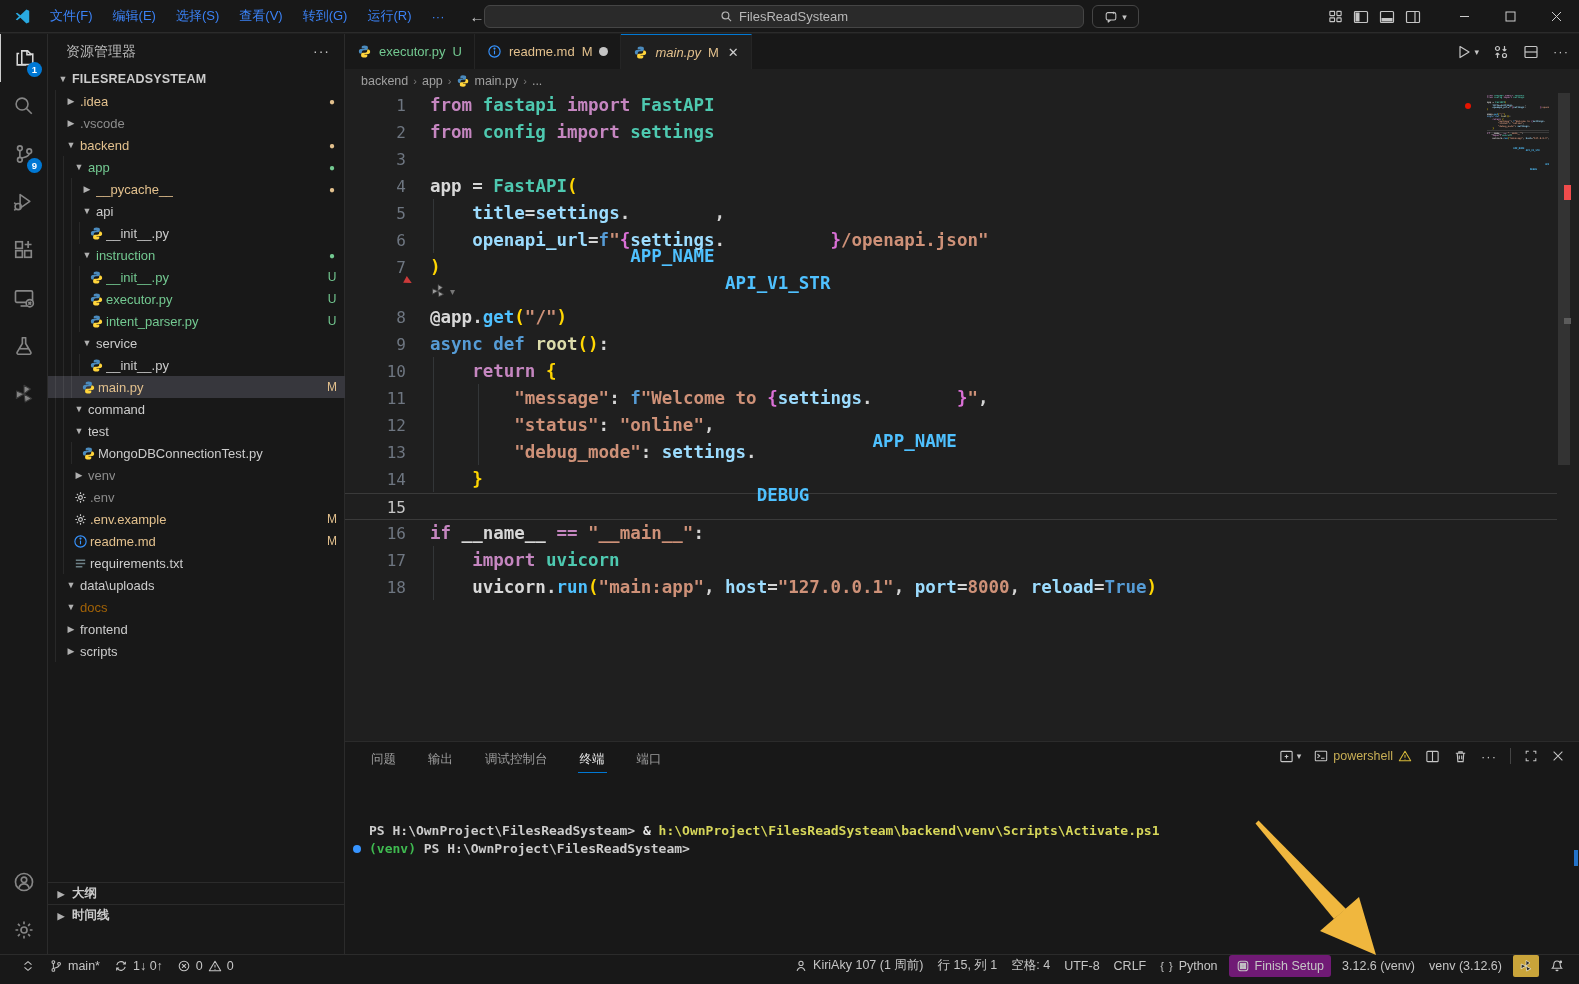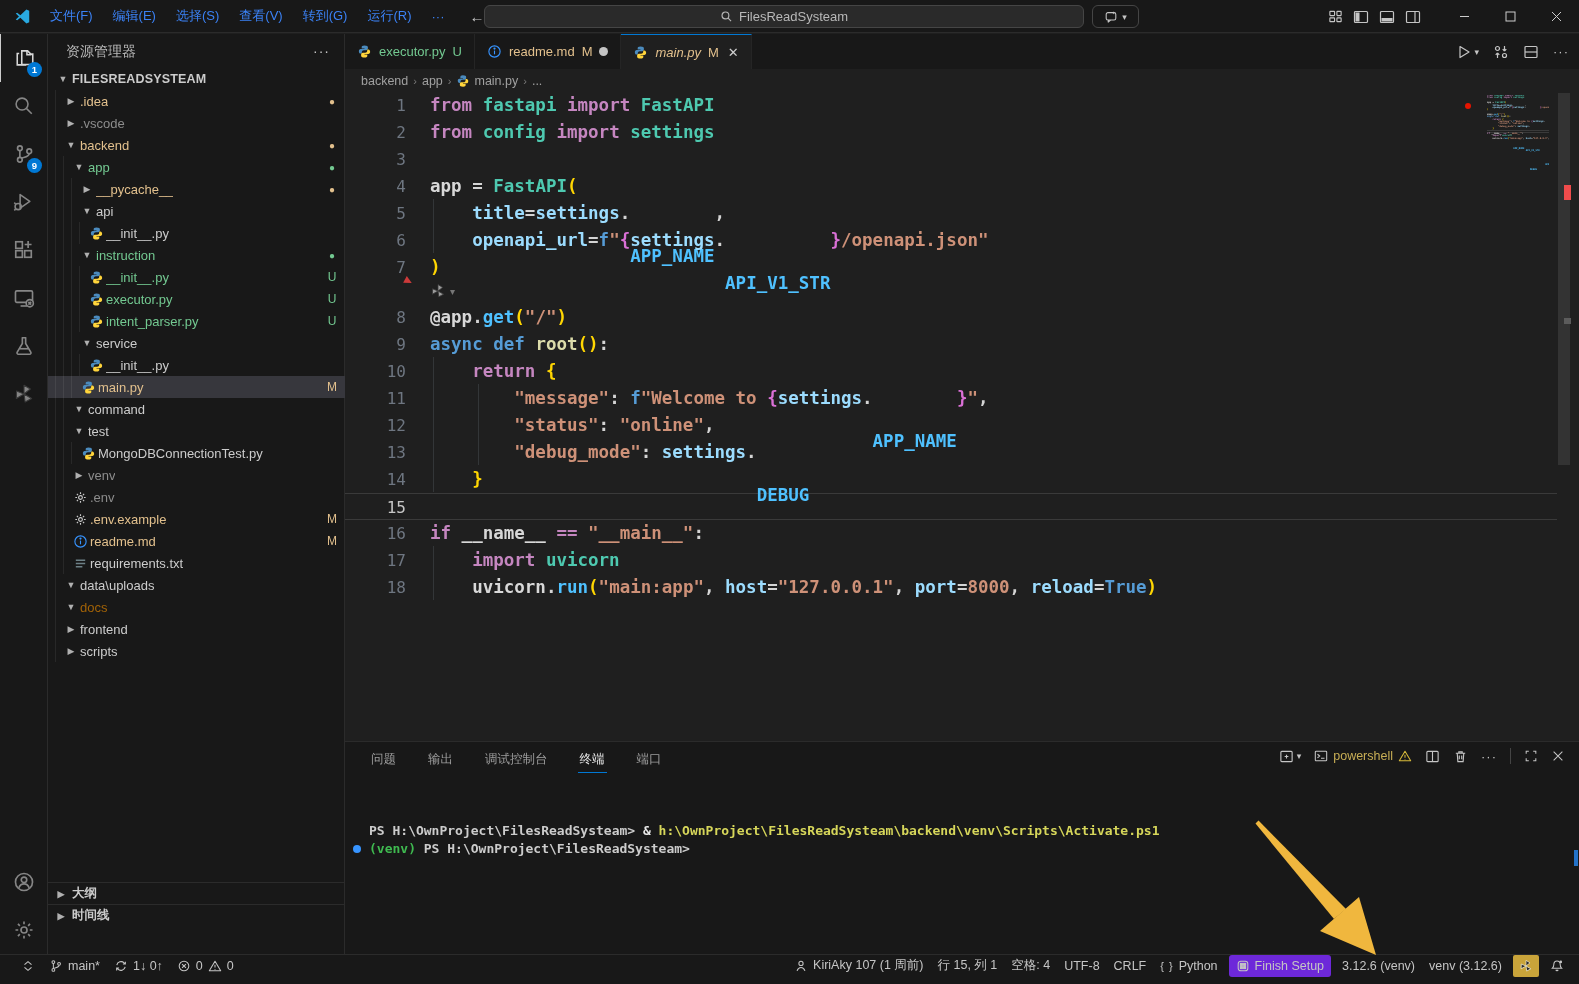--- a/index.html
+++ b/index.html
@@ -95,21 +95,21 @@
   #terminal { position:absolute; left:0; top:56px; width:1234px; height:150px; font-family:"DejaVu Sans Mono", monospace; font-size:13px; font-weight:600;margin-top:24px; }
   .term-line { position:relative; height:17.5px; line-height:17.5px; white-space:pre; padding-left:24px; color:#cccccc; }
   .term-dot { position:absolute; left:8px; top:5px; width:8px; height:8px; border-radius:50%; background:#3794ff; }
   .t-tp{color:#cccccc;} .t-tw{color:#e8e8e8;} .t-ty{color:#d6d65a;} .t-tg{color:#3fba50;}
   #panel-scroll-accent { position:absolute; right:1px; top:108px; width:4px; height:16px; background:#2472c8; }
 
   
   #statusbar { left:0; top:954px; width:1579px; height:30px; background:#181818; border-top:1px solid #2b2b2b; display:flex; align-items:center; justify-content:space-between; font-size:12.5px; color:#c5c5c5; }
   .sb-group { display:flex; align-items:flex-start; height:30px; }
   .sb-item { display:flex; align-items:center; gap:5px; padding:0 7px; height:22px; white-space:nowrap; }
-  .sb-item.boxed { background:#6d28d9; border-radius:3px; margin:0 4px; }
+  .sb-item.boxed { background:#701a75; border-radius:3px; margin:0 4px; }
   .sb-item.gold { background:#c9a43a; border-radius:2px; color:#222; margin:0 4px; padding:0 6px; height:22px; }
 
   
   #annotation-arrow { left:0; top:0; width:1579px; height:984px; pointer-events:none; }
 </style>
 </head>
 <body>
 
 <div id="app" style="--syn-kw: #C586C0; --syn-kwb: #569CD6; --syn-mod: #4EC9B0; --syn-str: #CE9178; --syn-num: #CE9178; --syn-pvar: #9CDCFE; --syn-const: #4FC1FF; --syn-pun: #D4D4D4; --syn-op: #D4D4D4; --syn-b1: #FFD602; --syn-fb: #DA70D6; --syn-fn: #4FC1FF; --syn-fnw: #DCDCAA; --syn-varw: #D8D8D8;">
 

